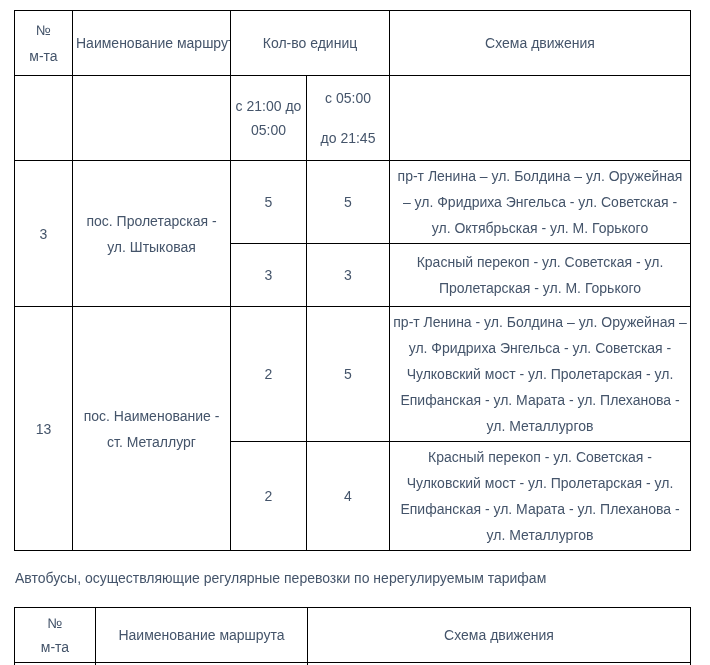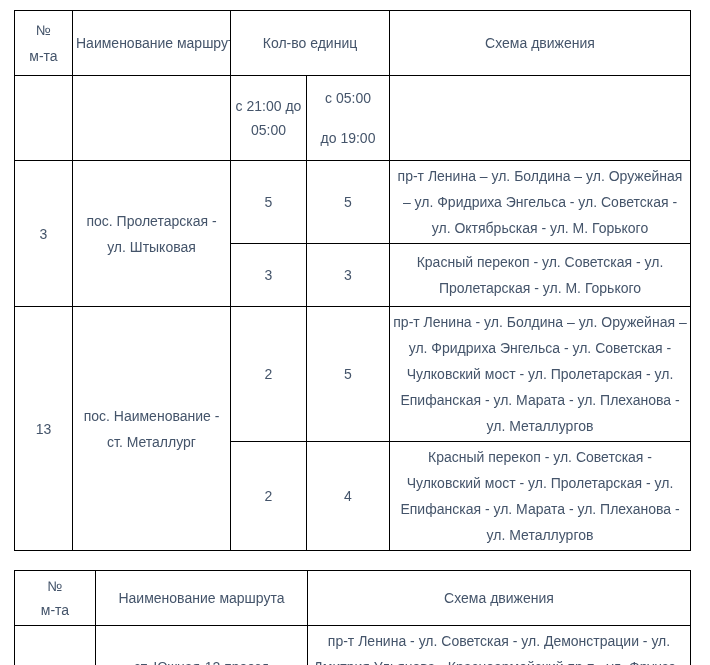--- a/index.html
+++ b/index.html
@@ -61,21 +61,21 @@
       <td class="nowrap">Наименование маршрута</td>
       <td colspan="2">Кол-во единиц</td>
       <td>Схема движения</td>
     </tr>
     <tr style="height:67px">
       <td></td>
       <td></td>
       <td class="pre tight">с 21:00 до
 05:00</td>
       <td class="pre spread">с 05:00
-до 19:00</td>
+до 21:45</td>
       <td></td>
     </tr>
 
     <tr style="height:83px">
       <td rowspan="2">3</td>
       <td rowspan="2">пос. Пролетарская - ул. Штыковая</td>
       <td>5</td>
       <td>5</td>
       <td>пр-т Ленина – ул. Болдина – ул. Оружейная – ул. Фридриха Энгельса - ул. Советская - ул. Октябрьская - ул. М. Горького</td>
     </tr>
@@ -93,20 +93,21 @@
       <td>пр-т Ленина - ул. Болдина – ул. Оружейная – ул. Фридриха Энгельса - ул. Советская - Чулковский мост - ул. Пролетарская - ул. Епифанская - ул. Марата - ул. Плеханова - ул. Металлургов</td>
     </tr>
     <tr style="height:75px">
       <td>2</td>
       <td>4</td>
       <td>Красный перекоп - ул. Советская - Чулковский мост - ул. Пролетарская - ул. Епифанская - ул. Марата - ул. Плеханова - ул. Металлургов</td>
     </tr>
   </tbody>
     </table>
 
+  <p class="note">Автобусы, осуществляющие регулярные перевозки по нерегулируемым тарифам</p>
 
   <table id="tbl2">
     <colgroup>
       <col style="width:81px">
       <col style="width:212px">
       <col style="width:383px">
     </colgroup>
     <tbody>
         <tr style="height:55px">
       <td class="pre tight">№

